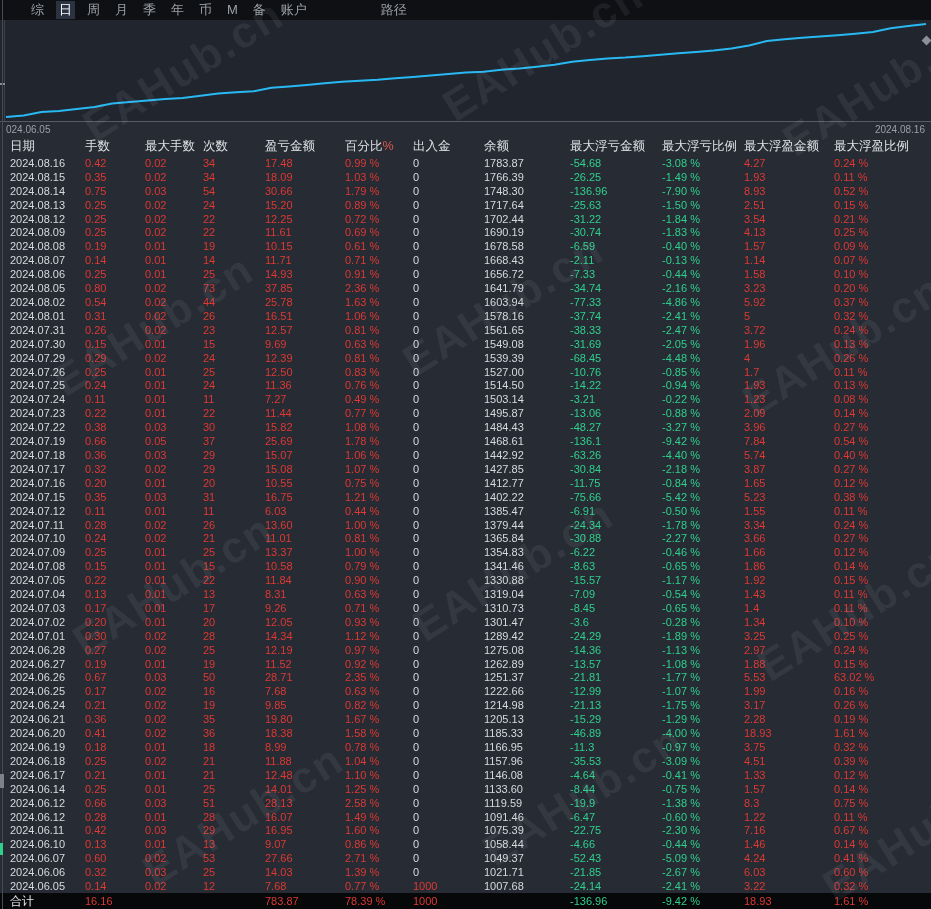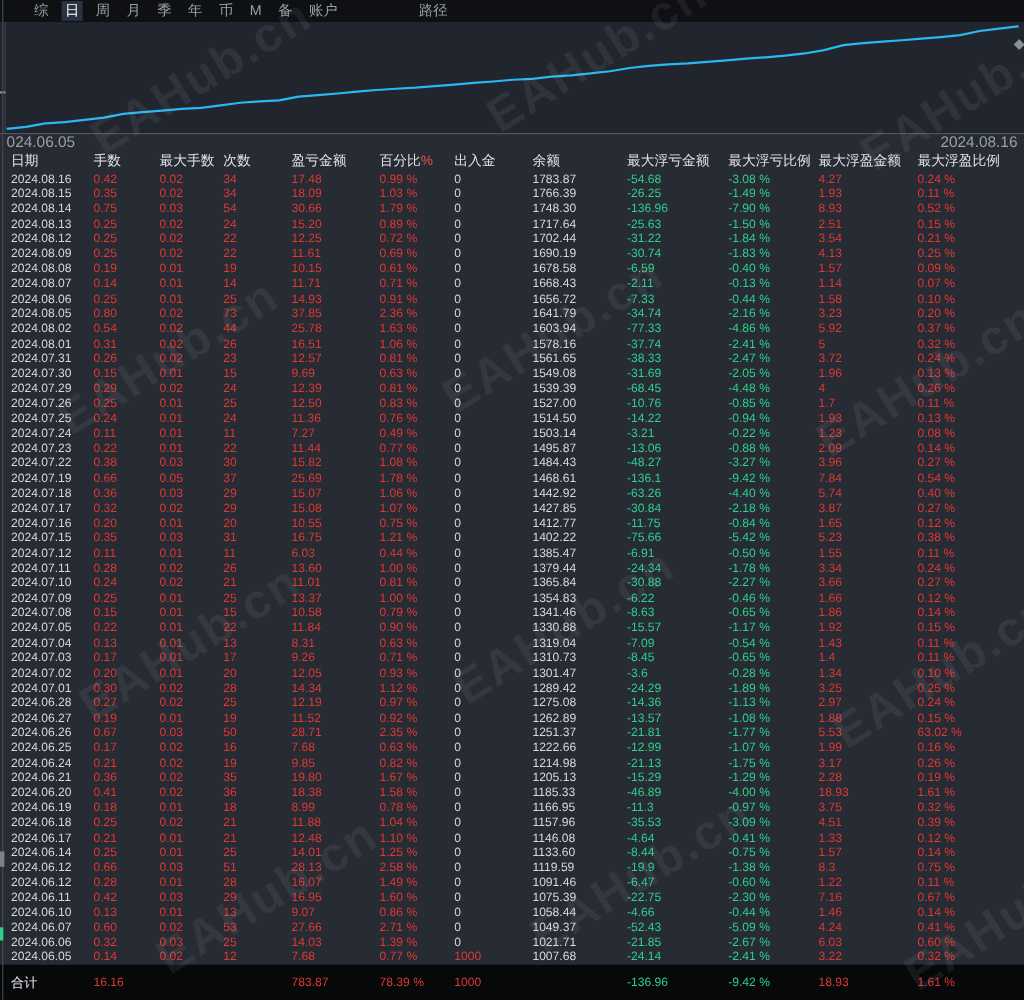--- a/index.html
+++ b/index.html
@@ -15,36 +15,36 @@
   .path-label{color:#9aa0a6;font-size:13px;margin-left:62px;font-family:Liberation Mono, monospace;}
 
   
   .chart-panel{position:relative;height:101px;background:#20252e;border-bottom:1px solid #565c64;flex:none;}
   .chart-panel svg{position:absolute;left:4px;top:0;}
   .axis-left{position:absolute;left:4px;top:0;bottom:0;width:1px;background:#3c424b;}
   .axis-tick{position:absolute;left:0;top:63px;width:5px;height:2px;background:#8a8f96;}
   .diamond-marker{position:absolute;right:1px;top:17px;width:7px;height:7px;background:#8a9097;transform:rotate(45deg);}
 
   .date-strip{height:14px;display:flex;justify-content:space-between;align-items:center;
-    padding:0 6px;color:#9aa0a8;font-size:14px;flex:none;background:#262b34;}
+    padding:0 6px;color:#9aa0a8;font-size:10px;flex:none;background:#262b34;}
 
   
   :root{--cols:85px 60px 58px 62px 80px 68px 71px 86px 92px 82px 90px 97px;}
   .thead{height:20px;display:grid;grid-template-columns:var(--cols);align-items:center;
     color:#dfe2e6;font-size:12.5px;flex:none;}
   .thead .cell{white-space:nowrap;}
   .pct{color:#e2574d;}
   .tbody{flex:1;display:flex;flex-direction:column;min-height:0;}
   .trow{flex:1;display:grid;grid-template-columns:var(--cols);align-items:center;font-size:11px;}
   .cell{white-space:nowrap;overflow:hidden;}
   .cell:first-child{padding-left:10px;}
   .c-w{color:#d7d9dd;}
   .c-r{color:#de3933;}
   .c-g{color:#2fd08c;}
-  .total-row{height:32px;background:#07080a;display:grid;grid-template-columns:var(--cols);
+  .total-row{height:16px;background:#07080a;display:grid;grid-template-columns:var(--cols);
     align-items:center;font-size:11px;flex:none;}
   .total-row .cell:first-child{color:#e8eaec;font-size:12px;}
 
   
   .scroll-marker-grey{position:absolute;left:0;top:774px;width:4px;height:14px;background:#7d828a;z-index:3;}
   .scroll-marker-green{position:absolute;left:0;top:843px;width:3px;height:12px;background:#2fd08c;z-index:3;}
 
   
   #watermark-layer{position:absolute;inset:0;pointer-events:none;z-index:6;overflow:hidden;}
   .wm{position:absolute;font-size:44px;font-weight:bold;color:rgba(215,222,232,0.08);

